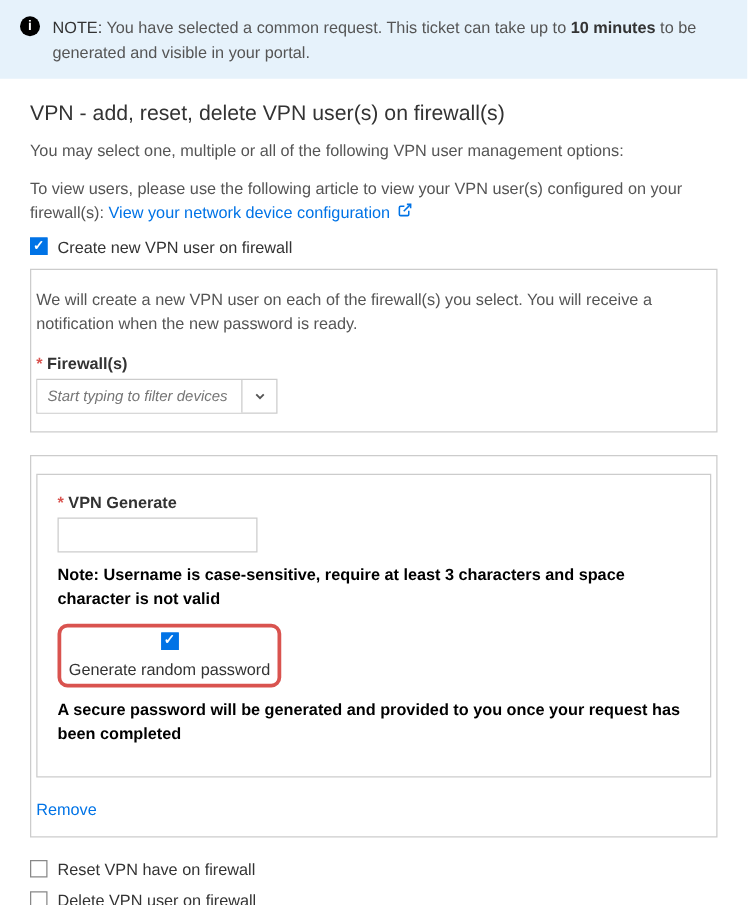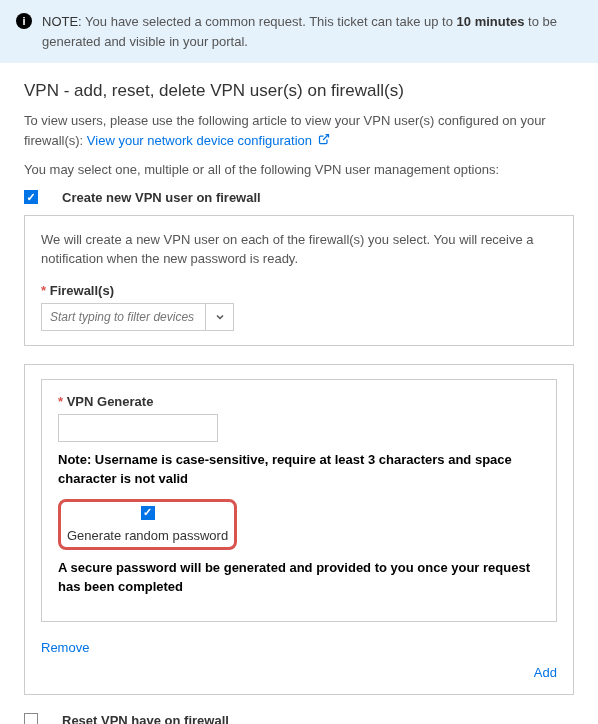--- a/index.html
+++ b/index.html
@@ -68,23 +68,22 @@
       cursor: pointer;
     }
     .ext-icon {
       color: #0073e6;
       margin-left: 3px;
       font-size: 12px;
     }
     .checkbox-row {
       display: flex;
       align-items: center;
-      gap: 24px;
+      gap: 8px;
       margin: 10px 0;
-      font-weight: bold;
     }
     .checkbox {
       width: 14px;
       height: 14px;
       border: 1px solid #888;
       display: inline-flex;
       align-items: center;
       justify-content: center;
       cursor: pointer;
       flex-shrink: 0;
@@ -96,21 +95,21 @@
     }
     .checkbox.checked::after {
       content: "✓";
       color: #fff;
       font-size: 11px;
       font-weight: bold;
       line-height: 1;
     }
     .panel {
       border: 1px solid #ccc;
-      padding: 14px 16px;
+      padding: 14px 4px;
       margin-bottom: 18px;
     }
     .panel .desc {
       color: #555;
       line-height: 1.5;
       margin-bottom: 14px;
     }
     .field-label {
       font-weight: bold;
       margin-bottom: 5px;
@@ -198,30 +197,30 @@
 
 <div class="note-box">
   <div class="note-icon">i</div>
   <div class="note-text">
     <span class="note-label">NOTE:</span><span> You have selected a common request. This ticket can take up to </span><strong>10 minutes</strong><span> to be generated and visible in your portal.</span>
   </div>
 </div>
 
 <div class="content">
   <h1>VPN - add, reset, delete VPN user(s) on firewall(s)</h1>
+  <p class="intro">You may select one, multiple or all of the following VPN user management options:</p>
   <p class="intro">
     <span>To view users, please use the following article to view your VPN user(s) configured on your firewall(s): </span><a class="link"><span>View your network device configuration</span><span class="ext-icon">
       <svg width="12" height="12" viewBox="0 0 24 24" fill="none" stroke="currentColor" stroke-width="2.5">
             <path d="M18 13v6a2 2 0 0 1-2 2H5a2 2 0 0 1-2-2V8a2 2 0 0 1 2-2h6"></path>
             <polyline points="15 3 21 3 21 9"></polyline>
             <line x1="10" y1="14" x2="21" y2="3"></line>
           </svg>
     </span></a>
   </p>
-  <p class="intro">You may select one, multiple or all of the following VPN user management options:</p>
 
   <div class="checkbox-row">
     <span class="checkbox checked"></span>
     <span>Create new VPN user on firewall</span>
   </div>
 
   <div class="panel">
     <p class="desc">We will create a new VPN user on each of the firewall(s) you select. You will receive a notification when the new password is ready.</p>
     <label class="field-label">
       <span class="req">*</span>
@@ -246,23 +245,20 @@
       <input type="text" class="text-input" style="">
       <p class="hint">Note: Username is case-sensitive, require at least 3 characters and space character is not valid</p>
 
       <div class="highlight-box">
         <span class="checkbox checked"></span>
         <span>Generate random password</span>
       </div>
       <p class="hint">A secure password will be generated and provided to you once your request has been completed</p>
     </div>
     <span class="remove-link">Remove</span>
-    <div class="add-row">
-      <span class="add-link">Add</span>
-    </div>
   </div>
 
   <div class="checkbox-row">
     <span class="checkbox"></span>
     <span>Reset VPN have on firewall</span>
   </div>
 
   <div class="checkbox-row">
     <span class="checkbox"></span>
     <span>Delete VPN user on firewall</span>

